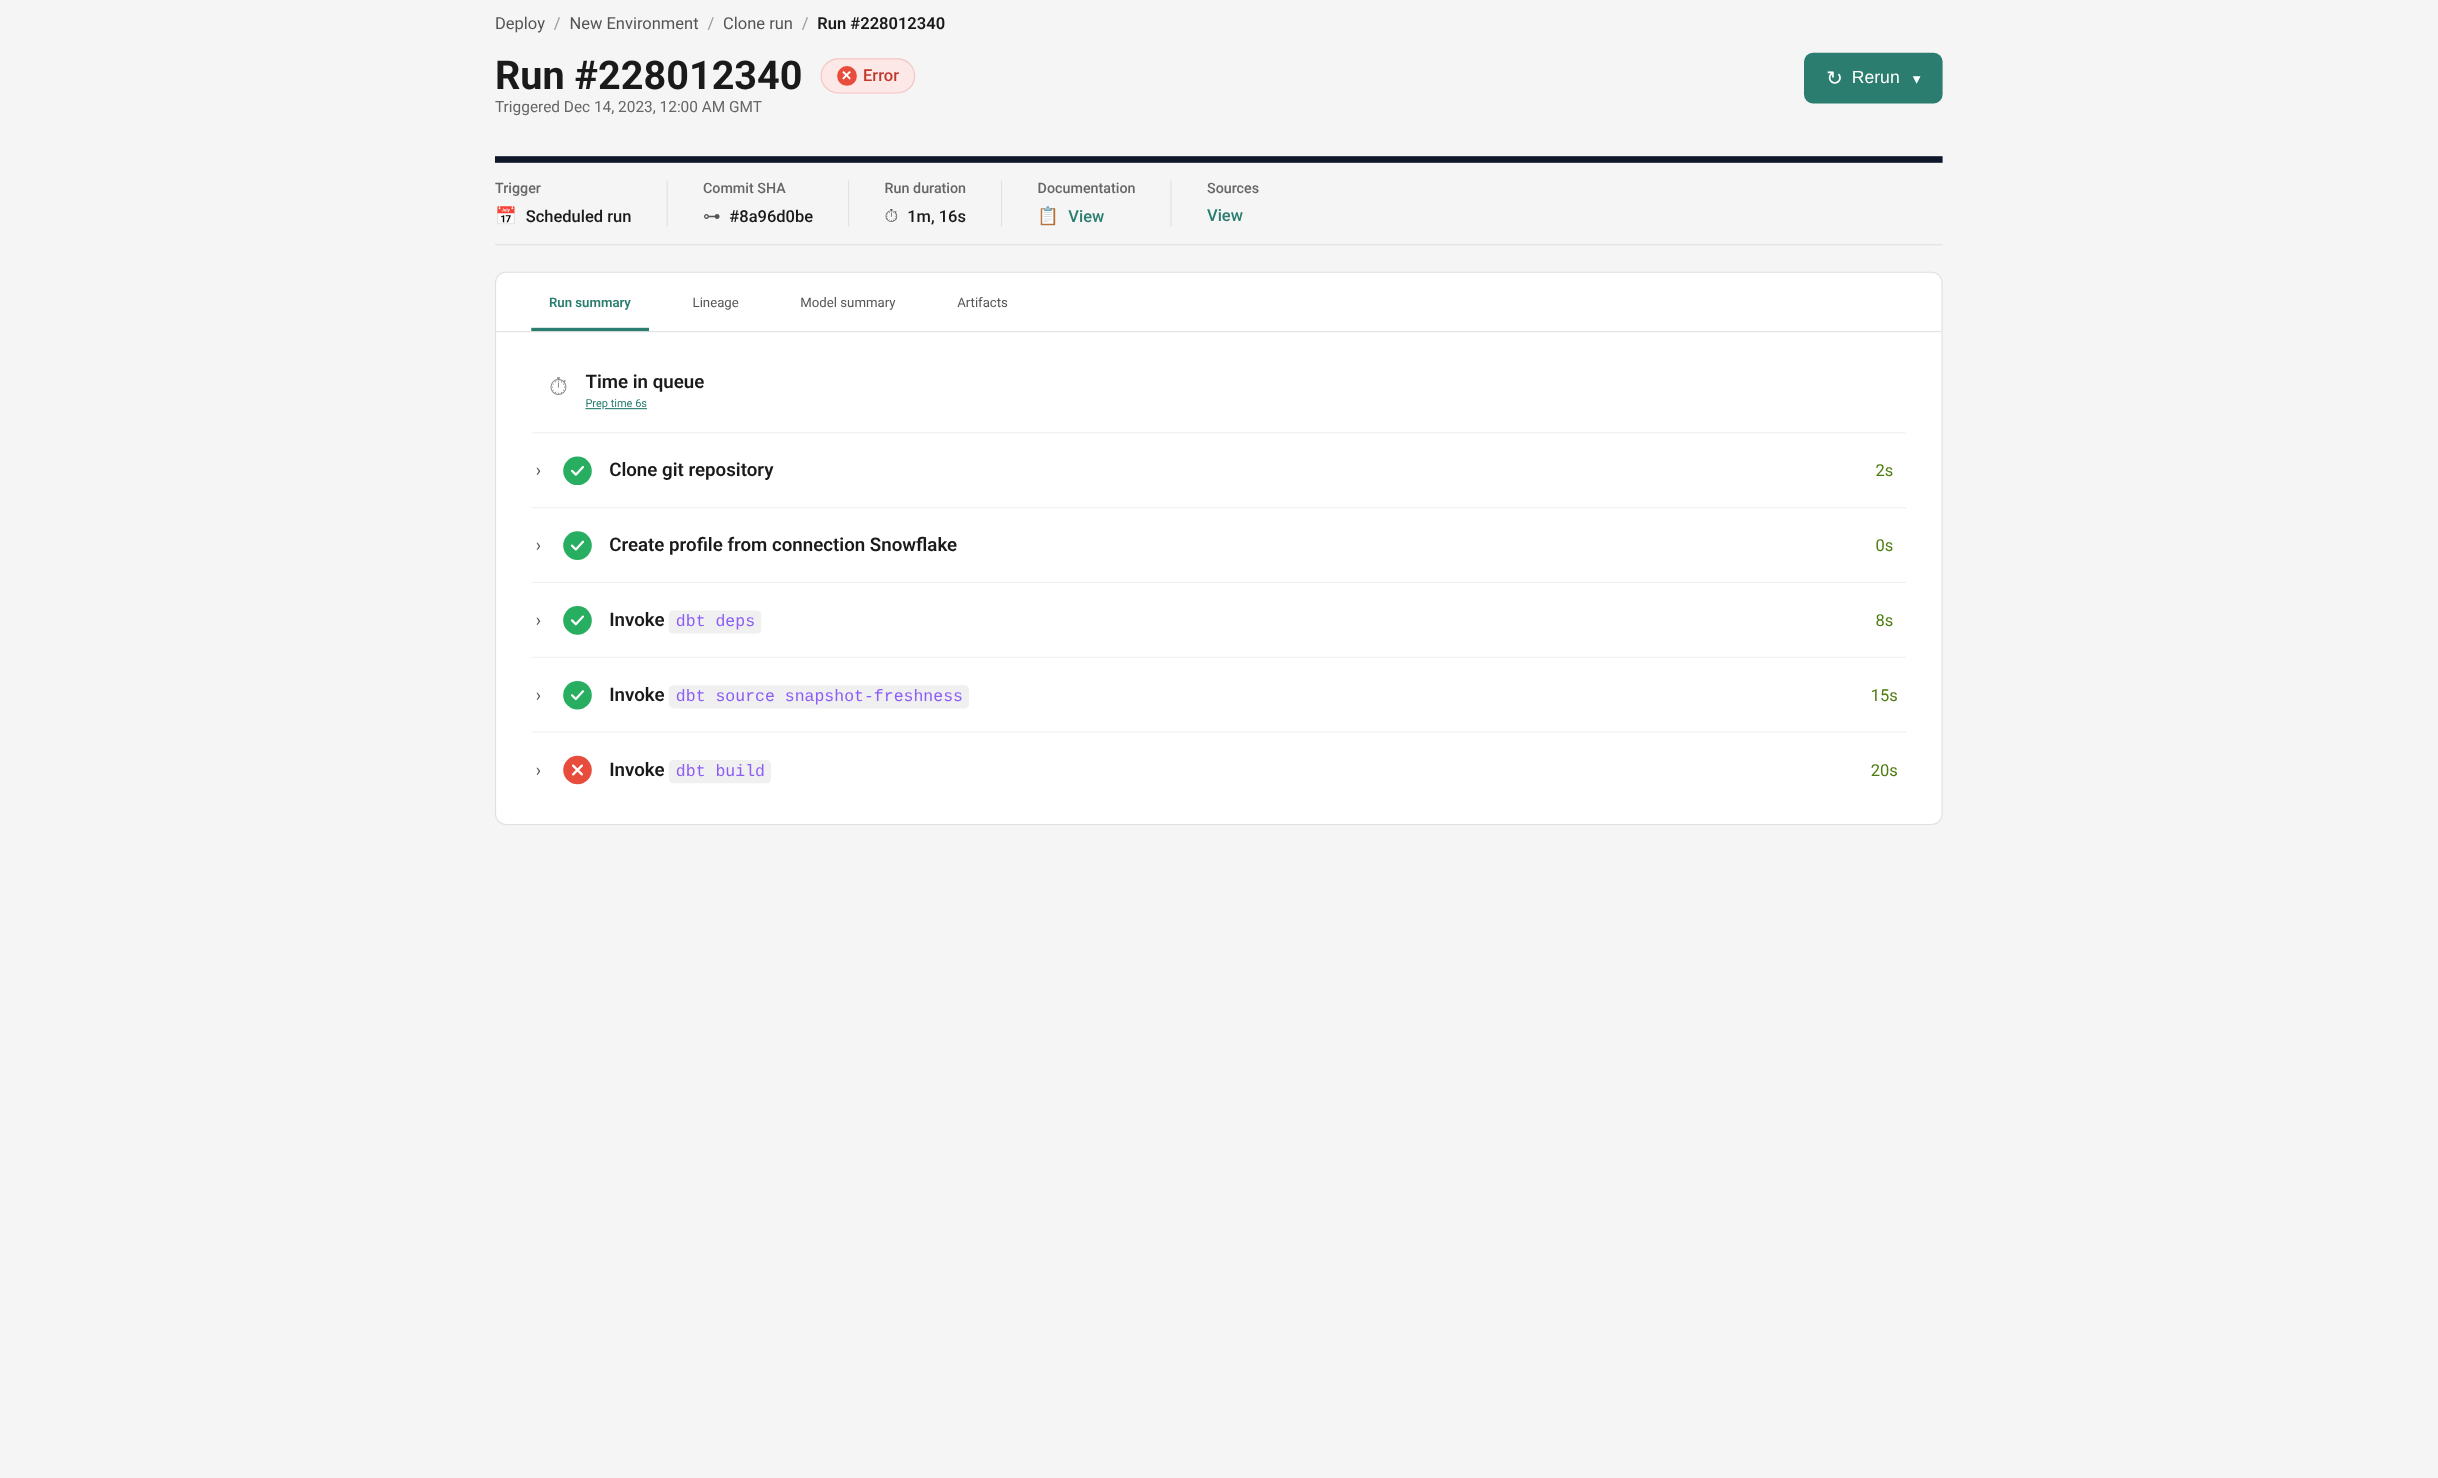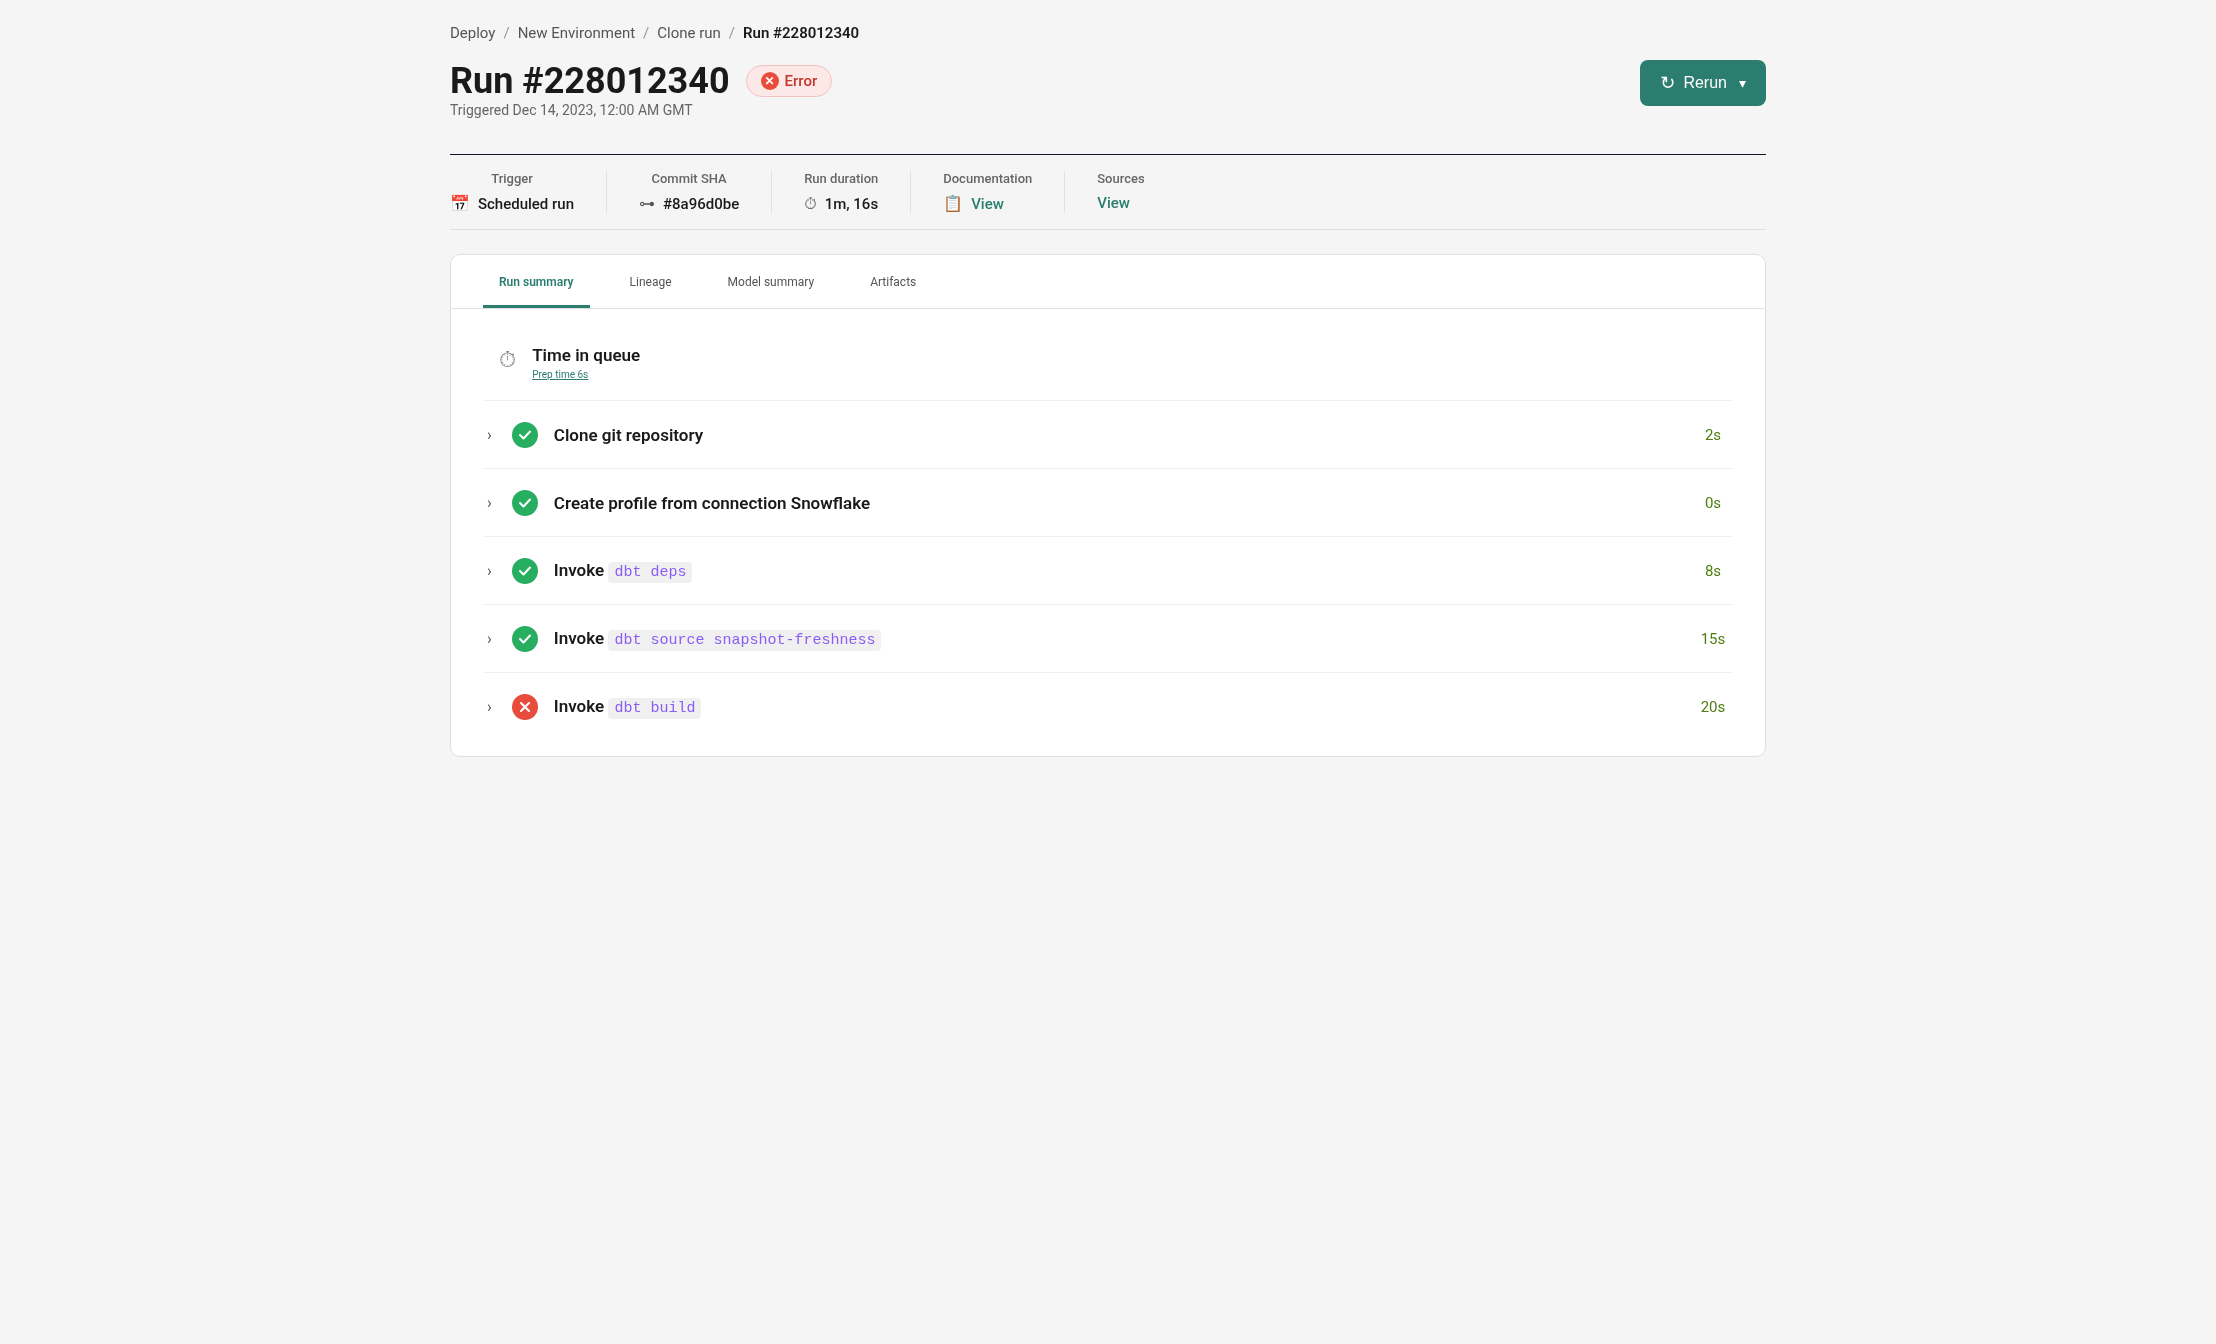--- a/index.html
+++ b/index.html
@@ -5,21 +5,21 @@
     * { box-sizing: border-box; margin: 0; padding: 0; }
     body {
       font-family: -apple-system, BlinkMacSystemFont, 'Segoe UI', Roboto, sans-serif;
       background: #f5f5f5;
       color: #1a1a1a;
       font-size: 16px;
     }
     .page {
       max-width: 1380px;
       margin: 0 auto;
-      padding: 24px 32px;
+      padding: 12px 32px;
       background: #f5f5f5;
       min-height: 100vh;
     }
     .breadcrumb {
       display: flex;
       align-items: center;
       gap: 8px;
       font-size: 15px;
       color: #555;
       margin-bottom: 18px;
@@ -90,25 +90,24 @@
       font-size: 18px;
     }
     .rerun-btn .chevron-down {
       font-size: 14px;
       margin-left: 4px;
     }
     .meta-bar {
       display: flex;
       align-items: stretch;
       gap: 0;
-      border-top: 1px solid #0f172a;
+      border-top: 6px solid #0f172a;
       border-bottom: 1px solid #e0e0e0;
       padding: 16px 0;
       margin-bottom: 24px;
-      text-align: center;
     }
     .meta-item {
       display: flex;
       flex-direction: column;
       gap: 8px;
       padding: 0 32px 0 0;
       margin: 0 32px 0 0;
       border-right: 1px solid #e0e0e0;
     }
     .meta-item:last-child {

